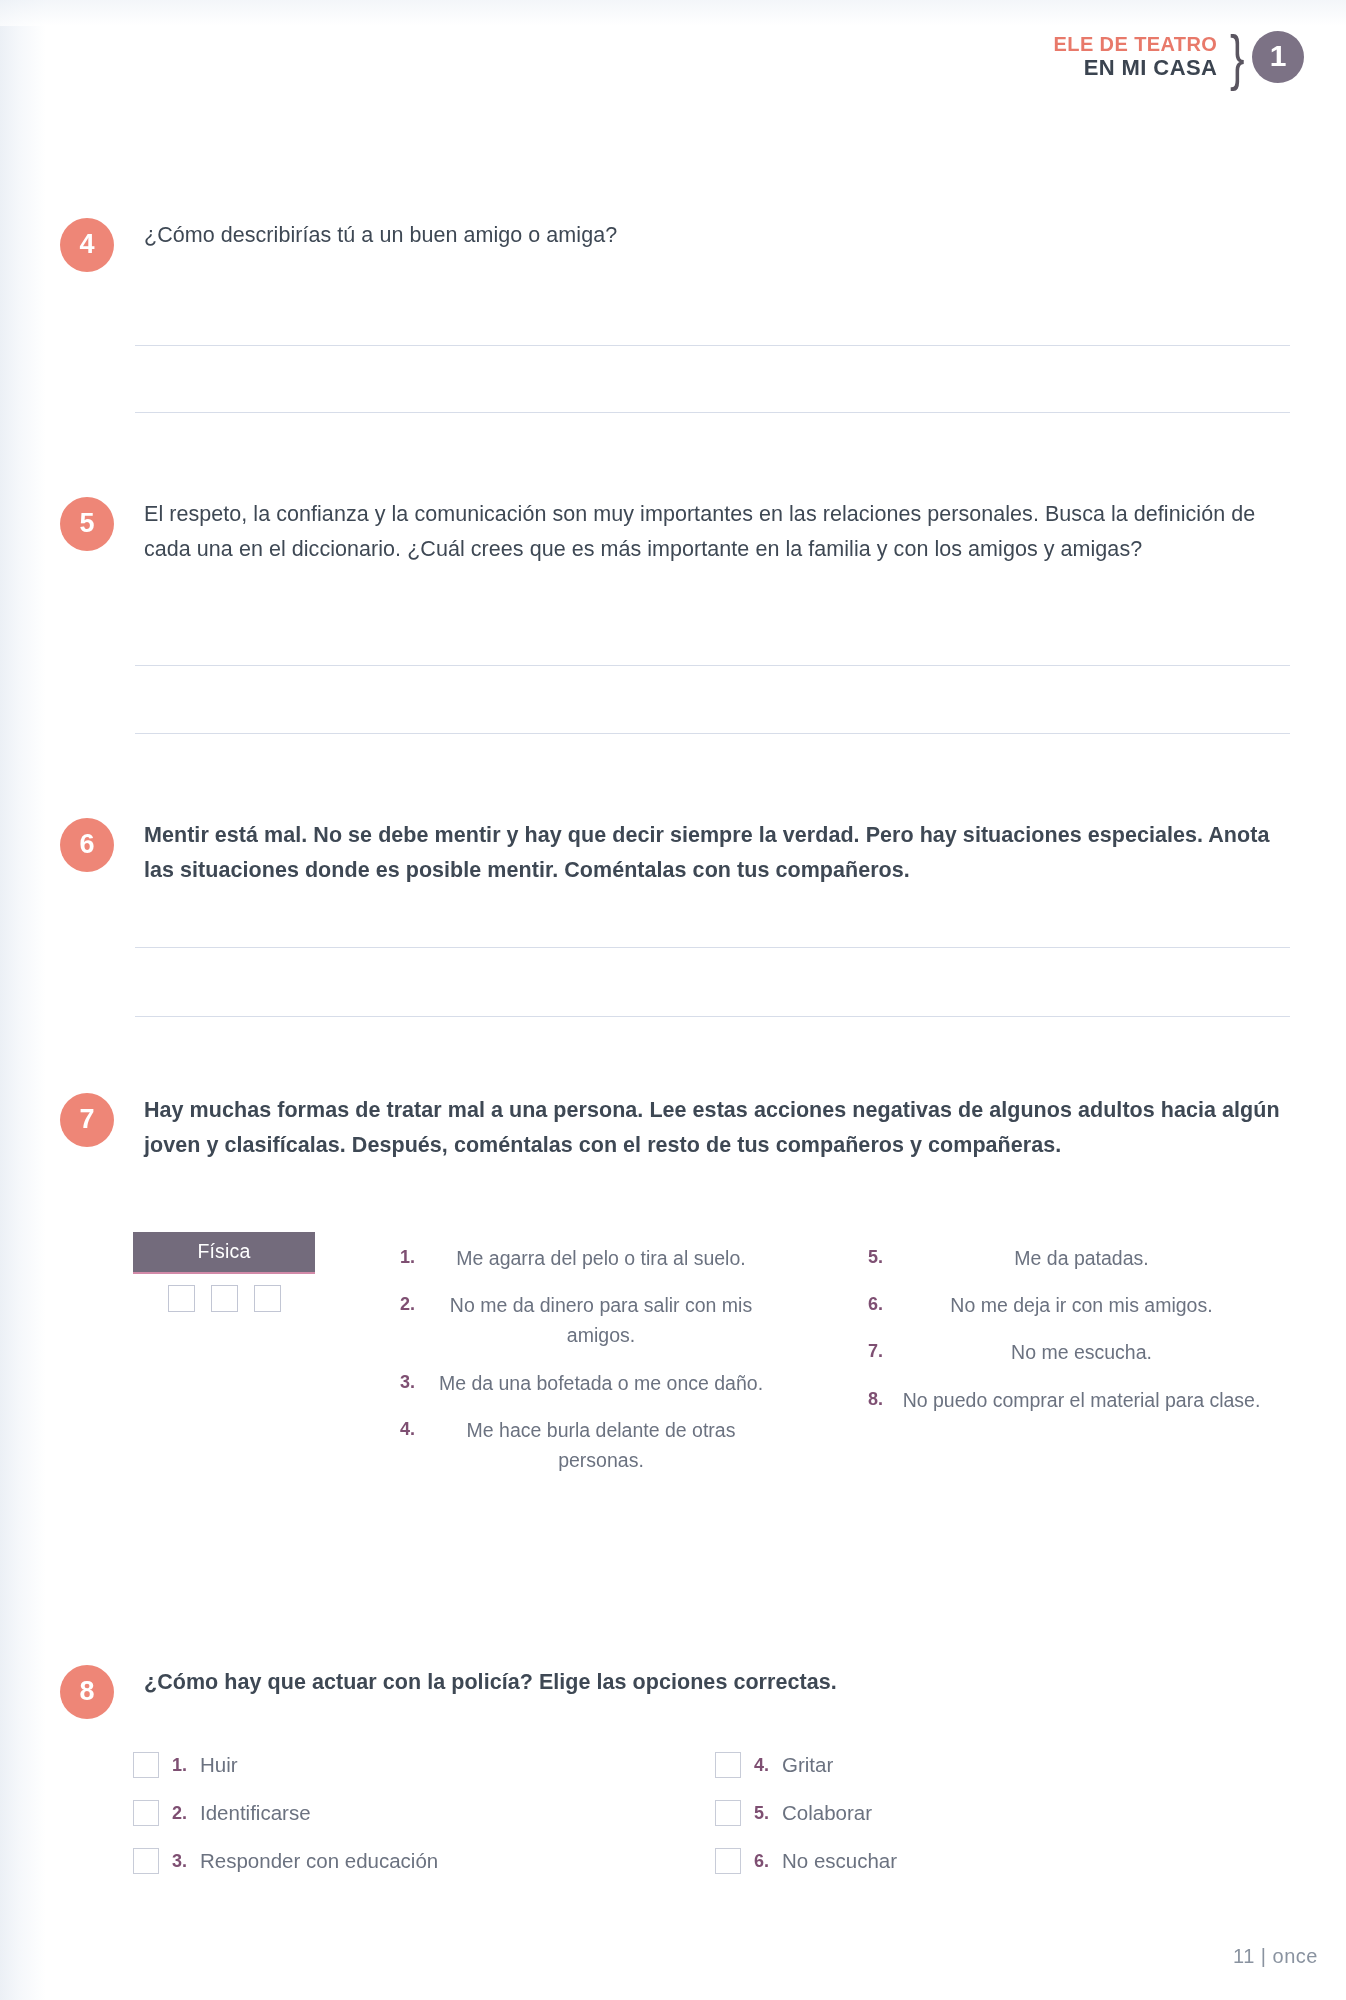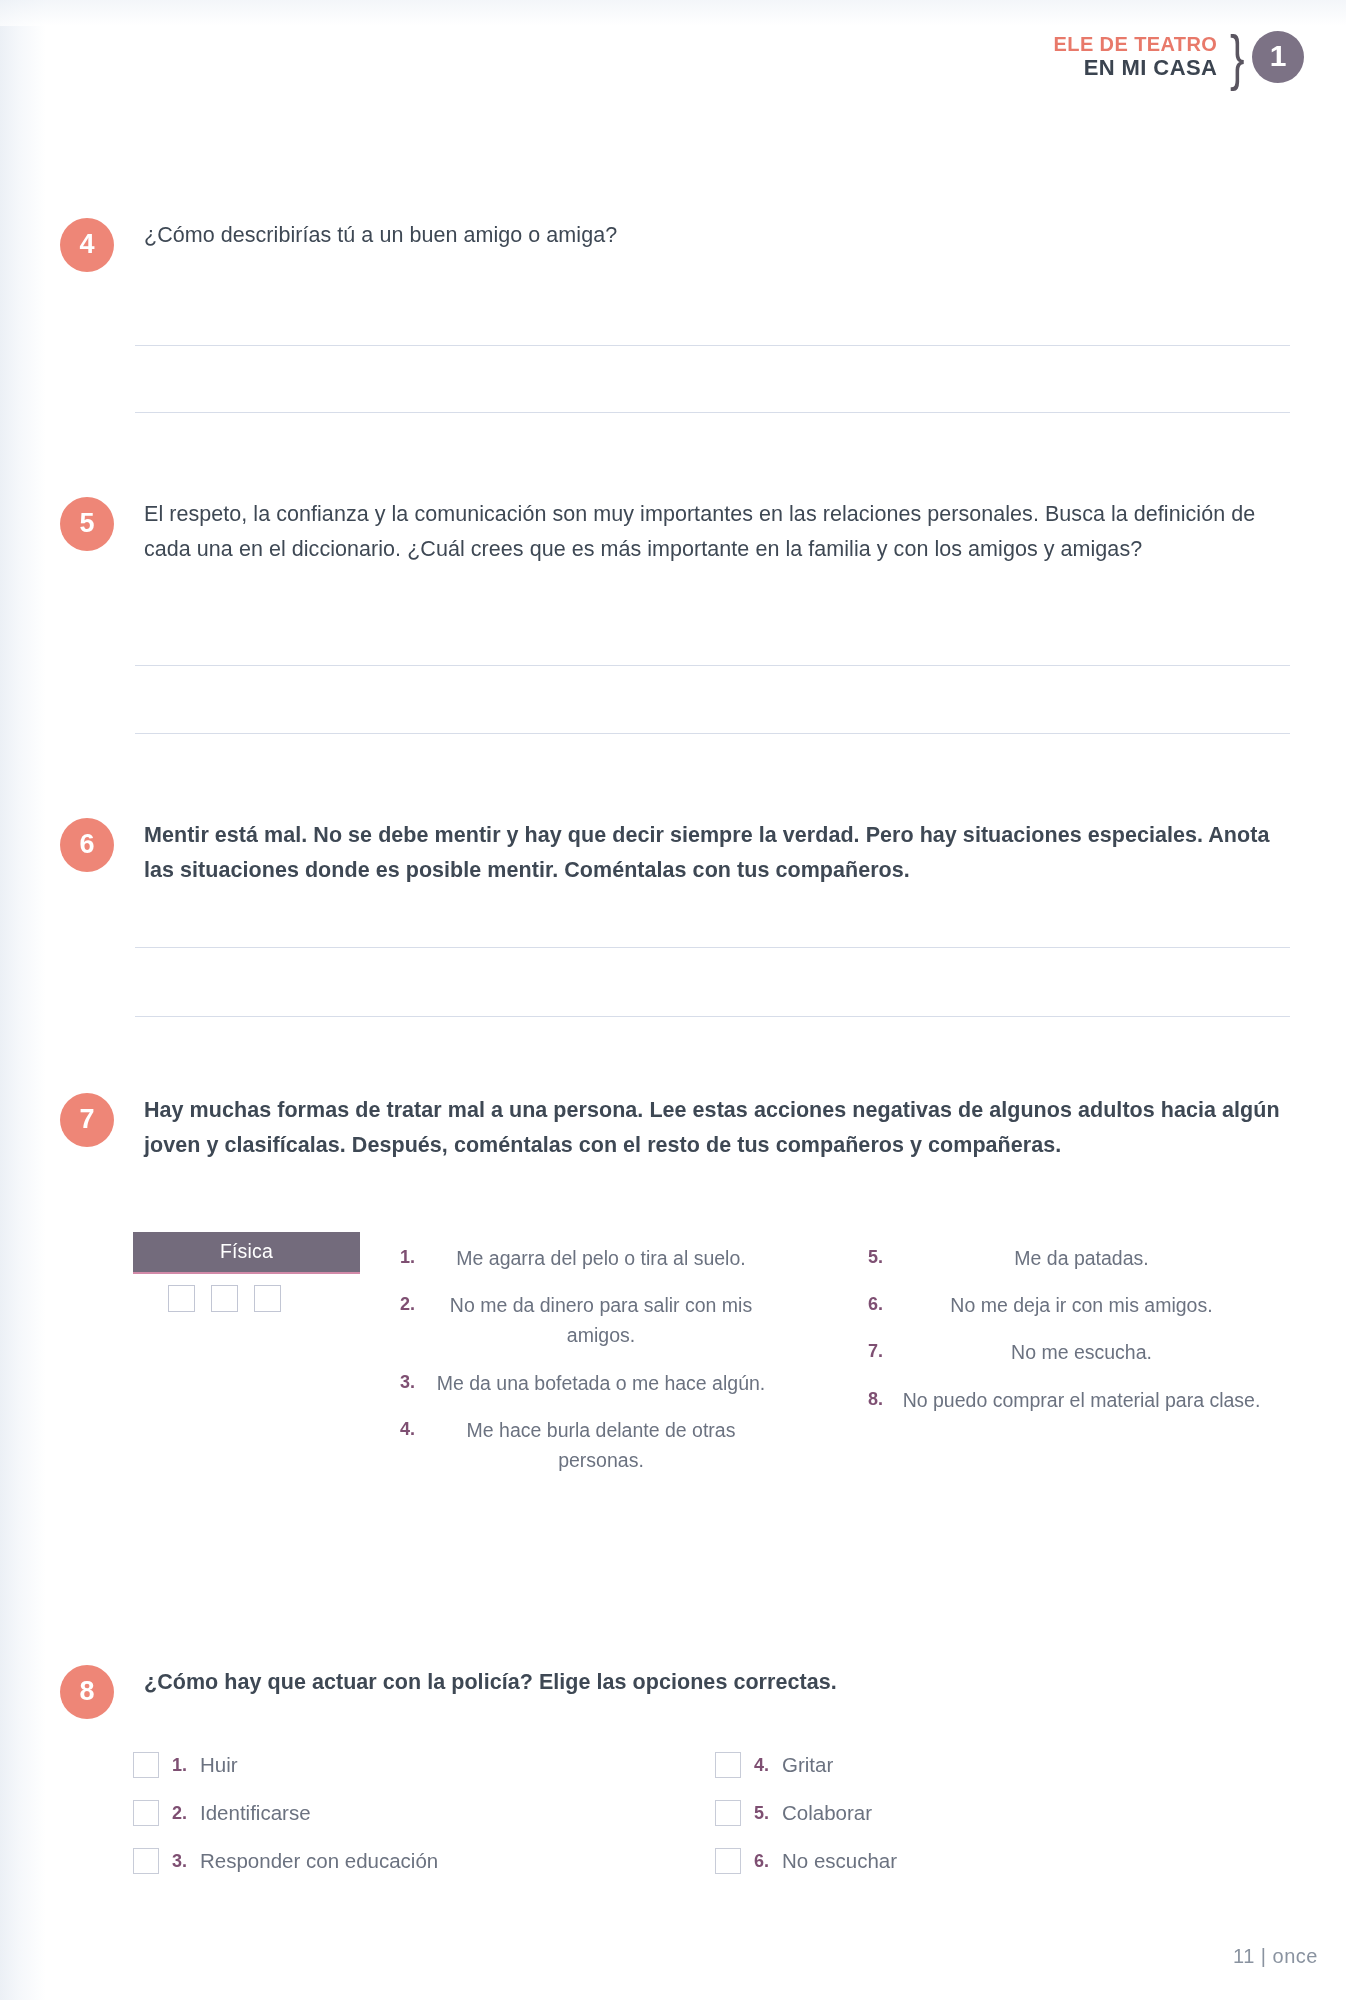--- a/index.html
+++ b/index.html
@@ -119,21 +119,21 @@
     width: 1155px;
     height: 1px;
     background: #c9d2e2;
     opacity: .75;
   }
 
   
   .cat-col { position: absolute; left: 133px; }
 
   .cat-bar {
-    width: 227px;
+    width: 182px;
     height: 42px;
     background: #736b7c;
     border-bottom: 2px solid #d28aa8;
     color: #ffffff;
     font-size: 19.5px;
     font-weight: 500;
     display: flex;
     align-items: center;
     justify-content: center;
     line-height: 1;
@@ -270,21 +270,21 @@
     <div class="action-item">
       <span class="action-num">1.</span>
       <span class="action-txt">Me agarra del pelo o tira al suelo.</span>
     </div>
     <div class="action-item">
       <span class="action-num">2.</span>
       <span class="action-txt">No me da dinero para salir con mis amigos.</span>
     </div>
     <div class="action-item">
       <span class="action-num">3.</span>
-      <span class="action-txt">Me da una bofetada o me hace algún.</span>
+      <span class="action-txt">Me da una bofetada o me once daño.</span>
     </div>
     <div class="action-item">
       <span class="action-num">4.</span>
       <span class="action-txt">Me hace burla delante de otras personas.</span>
     </div>
   </div>
 
   <div class="action-col" style="left:868px; top:1243px; width:400px;">
     <div class="action-item">
       <span class="action-num">5.</span>

